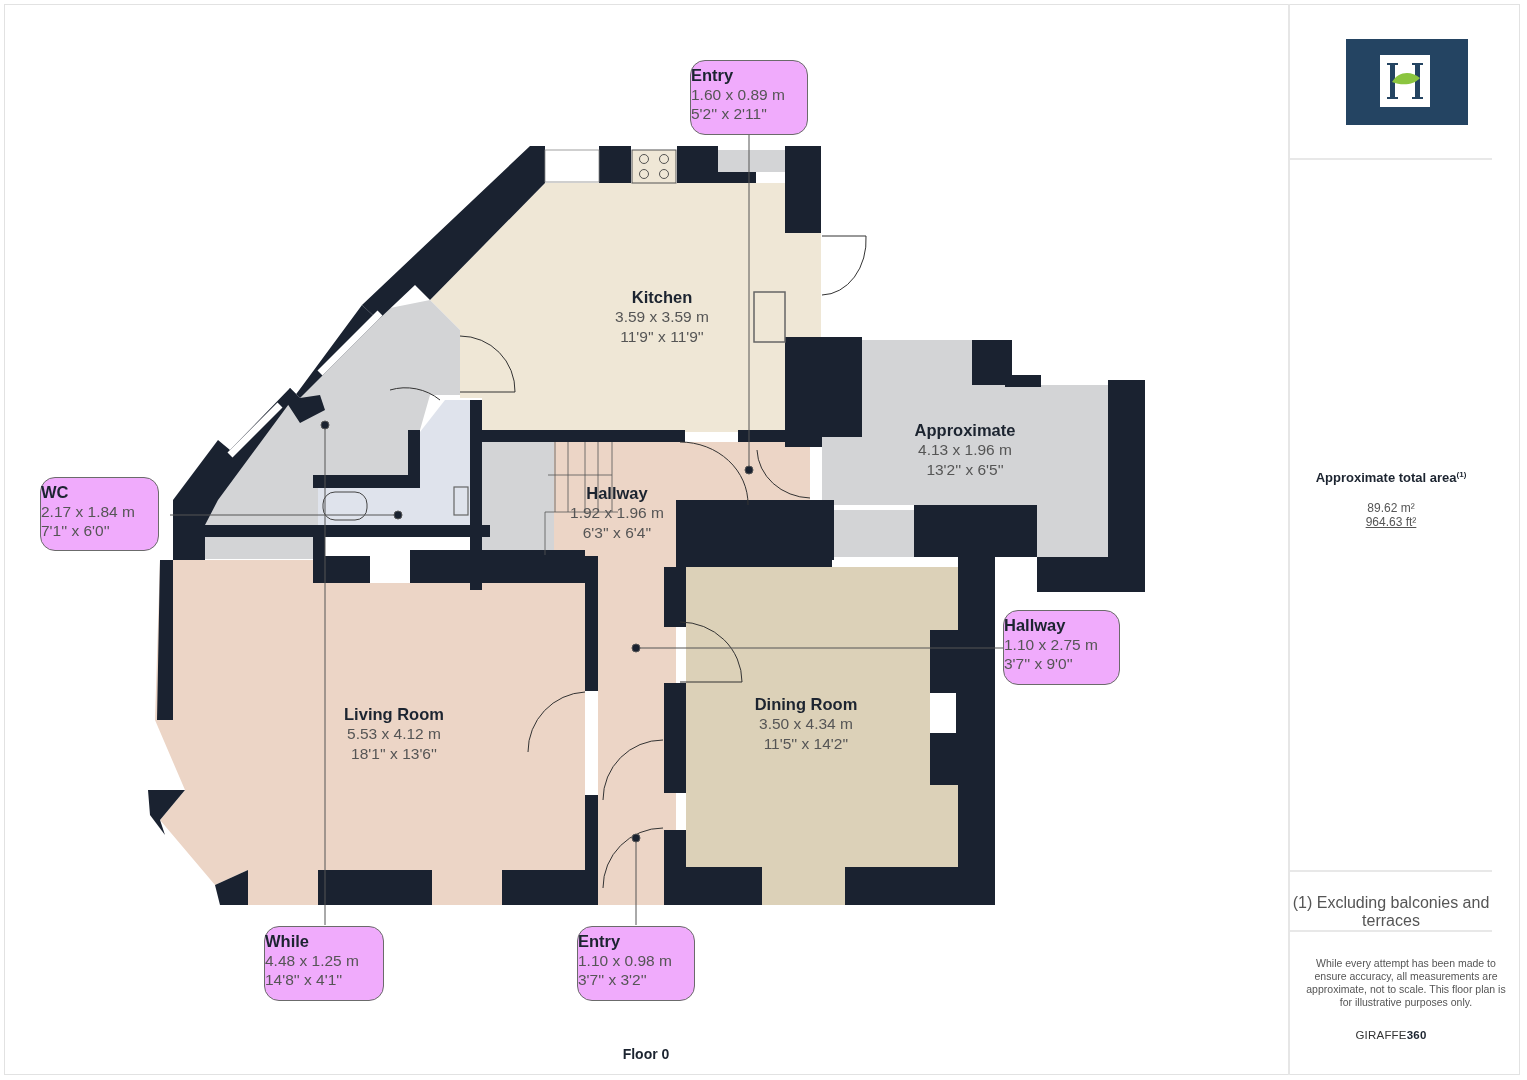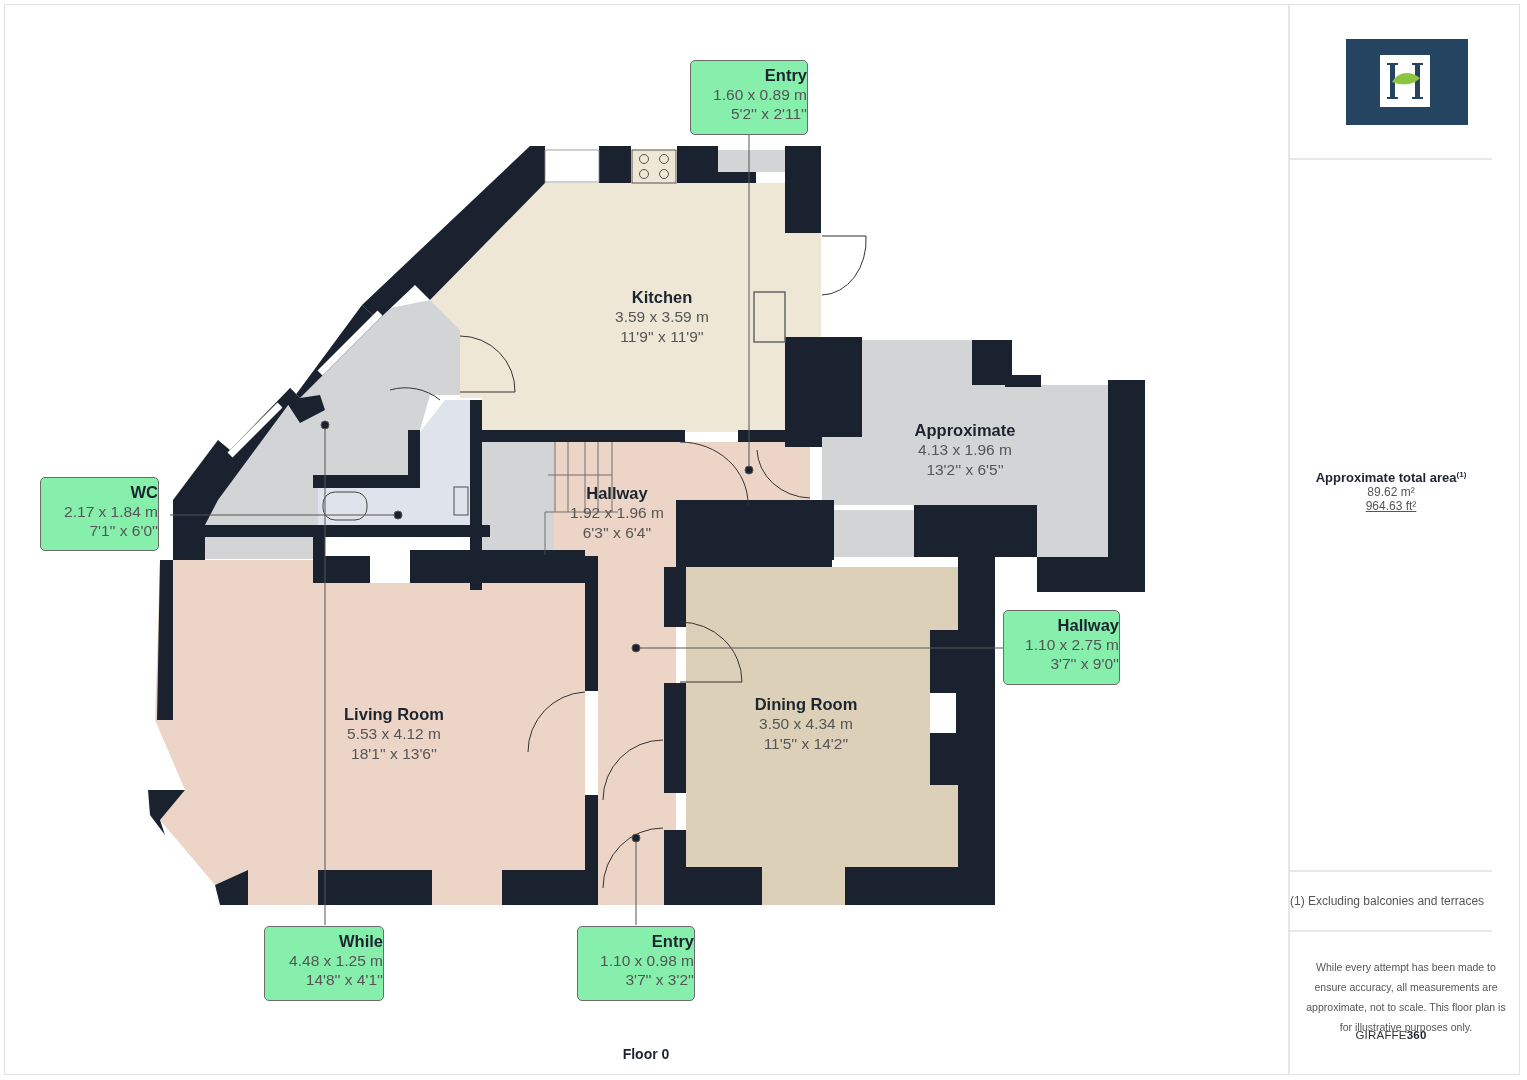--- a/index.html
+++ b/index.html
@@ -5,31 +5,31 @@
   html, body { margin:0; padding:0; background:#ffffff; }
   body { width:1527px; height:1080px; position:relative; overflow:hidden; font-family:"DejaVu Sans", sans-serif; color:#1c2430; }
   .frame { position:absolute; left:4px; top:4px; width:1516px; height:1071px; border:1px solid #e2e2e2; box-sizing:border-box; }
   .sidebar { position:absolute; left:1288px; top:4px; width:204px; height:1071px; border-left:2px solid #e6e6e6; box-sizing:border-box; }
   .sb-sep { position:absolute; left:0; width:100%; height:2px; background:#e8e8e8; }
   .logo { position:absolute; left:56px; top:35px; width:122px; height:86px; background:#244462; }
   .logo-inner { position:absolute; left:34px; top:16px; width:50px; height:52px; background:#ffffff; }
   .area { position:absolute; left:0; top:466px; width:100%; text-align:center; }
   .area-title { font-family:"Liberation Sans", sans-serif; font-weight:bold; font-size:13px; color:#1c2430; }
   .area-title sup { font-size:8px; }
-  .area-val { font-family:"Liberation Sans", sans-serif; font-size:12px; color:#555; margin-top:0; }
+  .area-val { font-family:"Liberation Sans", sans-serif; font-size:12px; color:#555; margin-top:16px; }
   .area-val + .area-val { margin-top:0;text-decoration:underline; }
-  .footnote { position:absolute; left:0; top:890px; width:100%; font-family:"Liberation Sans", sans-serif; font-size:12px; color:#555; }
-  .disclaimer { position:absolute; left:14px; top:953px; width:204px; text-align:center; font-family:"Liberation Sans", sans-serif; font-size:10.5px; color:#555; line-height:20px; }
+  .footnote { position:absolute; left:0; top:890px; width:100%; text-align:center; font-family:"Liberation Sans", sans-serif; font-size:16px; color:#555; }
+  .disclaimer { position:absolute; left:14px; top:953px; width:204px; text-align:center; font-family:"Liberation Sans", sans-serif; font-size:10.5px; color:#555; line-height:13px; }
   .brand { position:absolute; left:0; top:1025px; width:100%; text-align:center; font-family:"Liberation Sans", sans-serif; font-size:11.5px; color:#333; letter-spacing:0.2px; }
   .brand b { color:#1c2430; }
   .plan { position:absolute; left:0; top:0; }
   .room-label { position:absolute; text-align:center; transform:translateX(-50%); white-space:nowrap; }
   .room-name { font-family:"Liberation Sans", sans-serif; font-weight:bold; font-size:16.5px; color:#1c2430; }
   .room-dim { font-family:"Liberation Sans", sans-serif; font-size:15.5px; color:#555; line-height:20px; }
-  .callout { position:absolute; border:1.3px solid #6b6b6b; border-radius:5px; background:#86efac; text-align:right; box-sizing:border-box; padding-top:4px; }
+  .callout { position:absolute; border:1.3px solid #6b6b6b; border-radius:15px; background:#f0abfc; text-align:left; box-sizing:border-box; padding-top:4px; }
   .callout .room-name { font-size:16.5px; line-height:20px; }
   .callout .room-dim { font-size:15.5px; line-height:19px; color:#555; }
   .floor-label { position:absolute; left:646px; top:1046px; transform:translateX(-50%); font-family:"Liberation Sans", sans-serif; font-weight:bold; font-size:14px; color:#1c2430; }
 </style>
 </head>
 <body>
 
 <div class="frame"></div>
 
 <svg class="plan" width="1290" height="1080" viewBox="0 0 1290 1080" xmlns="http://www.w3.org/2000/svg">

